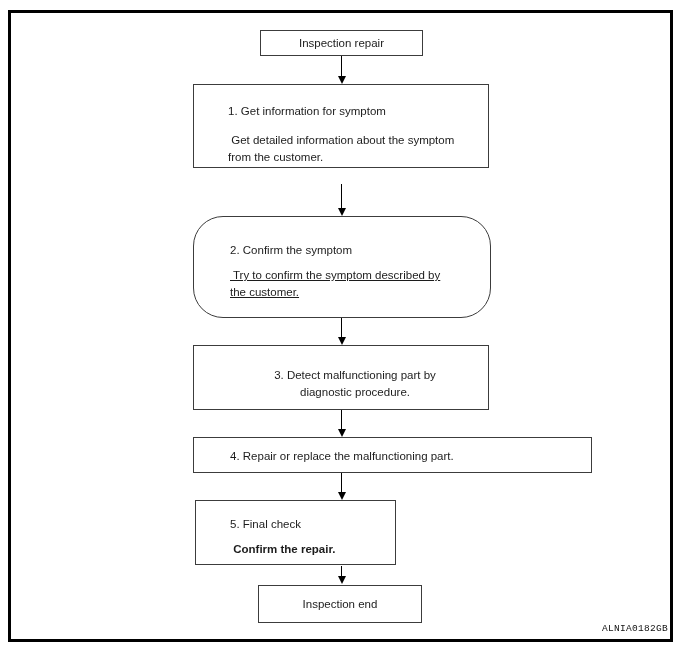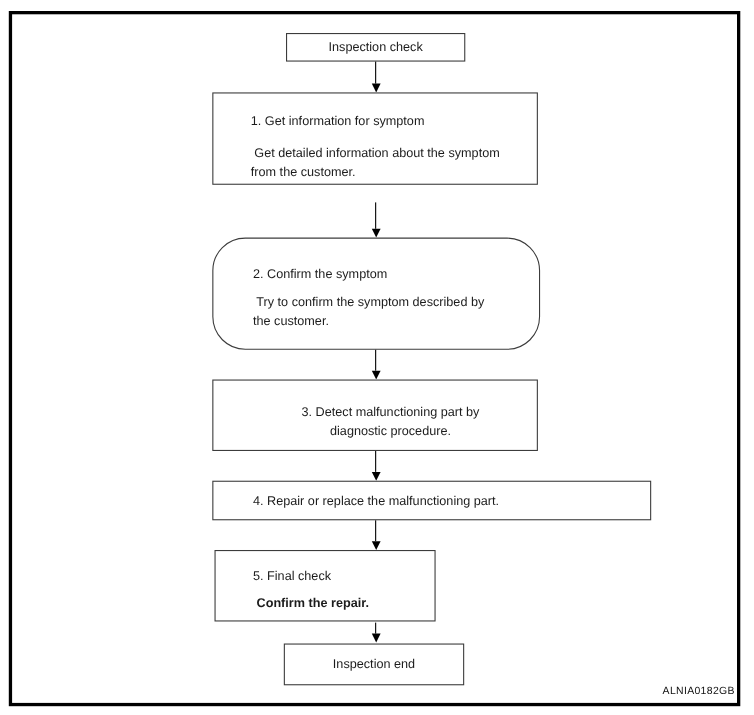--- a/index.html
+++ b/index.html
@@ -48,35 +48,35 @@
     width: 0; height: 0;
     border-left: 4.5px solid transparent;
     border-right: 4.5px solid transparent;
     border-top: 8px solid #000000;
     flex: 0 0 auto;
   }
   .figure-code {
     position: absolute;
     top: 623px;
     right: 17px;
-    font-family: Liberation Sans, sans-serif;
+    font-family: Liberation Mono, monospace;
     font-size: 9.5px;
     letter-spacing: 0.3px;
     color: #111111;
   }
 </style>
 </head>
 <body>
 
 <div id="stage">
 
   <div class="frame"></div>
 
   <div class="node terminal" style="left:260px; top:30px; width:163px; height:26px;">
-    <span>Inspection check</span>
+    <span>Inspection repair</span>
   </div>
 
   <div class="arrow" style="top:56px; height:28px;">
     <div class="arrow-line"></div>
     <div class="arrow-head"></div>
   </div>
 
   <div class="node step" style="left:193px; top:84px; width:296px; height:84px; padding:18px 8px 0 34px;">
     <div class="line">1. Get information for symptom</div>
 
@@ -87,21 +87,21 @@
   </div>
 
   <div class="arrow" style="top:184px; height:32px;">
     <div class="arrow-line"></div>
     <div class="arrow-head"></div>
   </div>
 
   <div class="node step" style="left:193px; top:216px; width:298px; height:102px; padding:25px 8px 0 36px;border-radius:30px;">
     <div class="line">2. Confirm the symptom</div>
 
-    <div class="desc-block" style="margin-top:8px;">
+    <div class="desc-block" style="margin-top:8px;text-decoration:underline;">
       <div class="line"> Try to confirm the symptom described by</div>
       <div class="line">the customer.</div>
     </div>
   </div>
 
   <div class="arrow" style="top:318px; height:27px;">
     <div class="arrow-line"></div>
     <div class="arrow-head"></div>
   </div>
 

